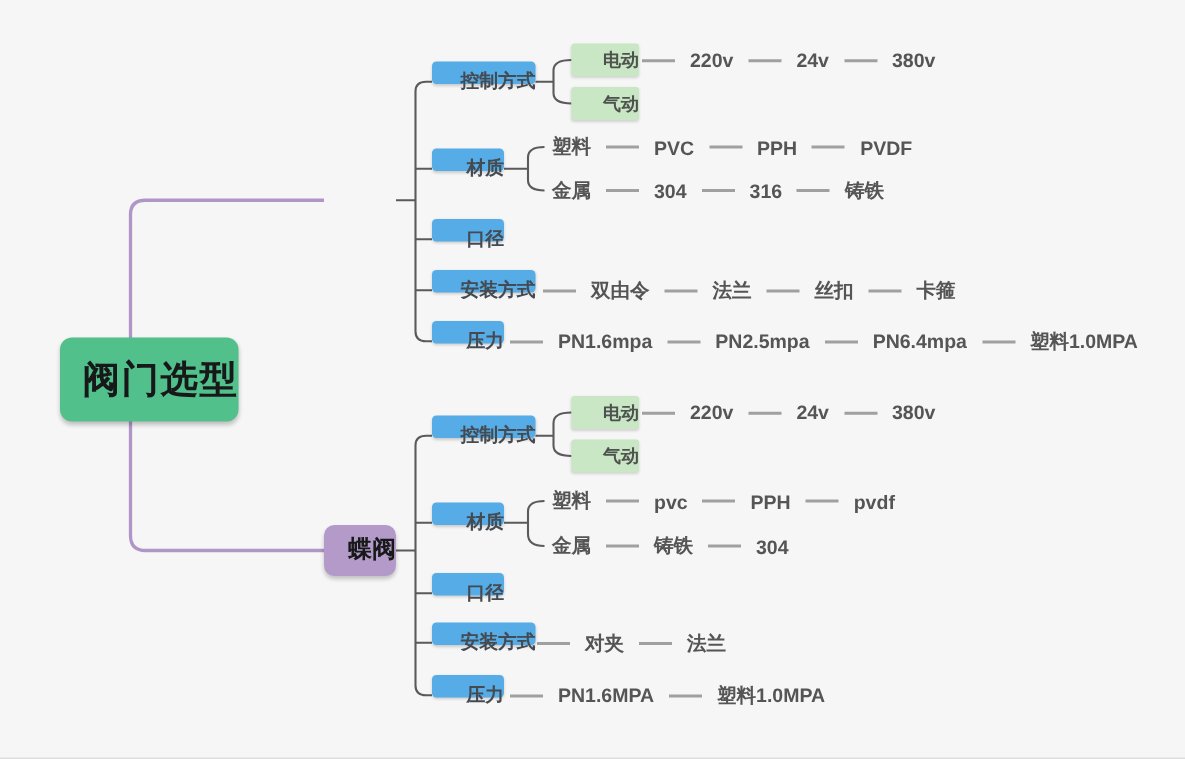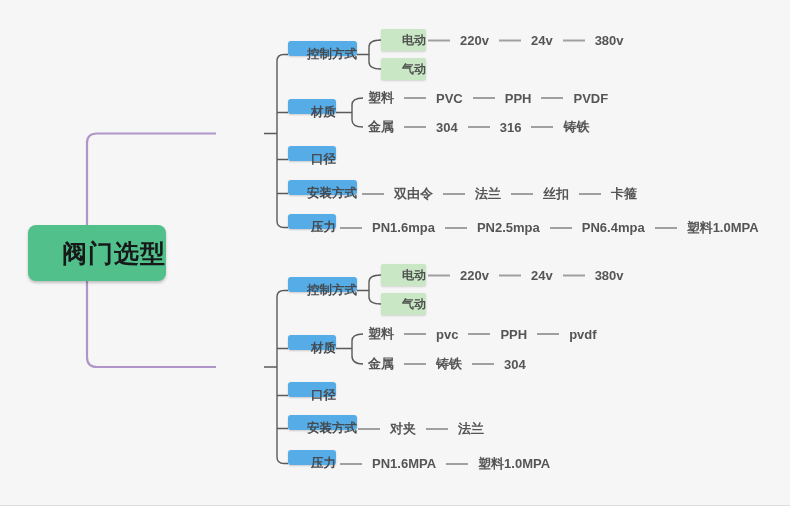--- a/index.html
+++ b/index.html
@@ -40,22 +40,23 @@
              M264 367 L277 367
              M277 367 L277 297 Q277 290.5 284 290.5 L288 290.5
              M277 367 L277 457 Q277 463.5 284 463.5 L288 463.5
              M277 348.5 L288 348.5 M277 395.5 L288 395.5 M277 428.5 L288 428.5" fill="none" stroke="var(--connector_dark)" stroke-width="1.4"></path>
     <path d="M357 54.5 L369 54.5 M381 40 Q369 40 369 47 L369 62 Q369 69 381 69
              M357 290.5 L369 290.5 M381 275 Q369 275 369 282 L369 297 Q369 304 381 304
              M336 112.5 L352 112.5 M363 98 Q352 98 352 105 L352 120 Q352 127 363 127
              M336 348.5 L352 348.5 M363 334 Q352 334 352 341 L352 356 Q352 364 363 364" fill="none" stroke="var(--connector_dark)" stroke-width="1.4"></path>
   </svg>
 
-  <div class="node root" style="left:28px;top:225px;width:138px">阀门选型</div>
+  <div class="node root" style="left:40px;top:225px;width:119px">阀门选型</div>
 
+  <div class="node branch" style="left:216px;top:350px;width:48px;height:34px;line-height:34px">蝶阀</div>
 
   <div class="node topic" style="left:288px;top:41px;width:69px">控制方式</div>
   <div class="node topic" style="left:288px;top:99px;width:48px">材质</div>
   <div class="node topic" style="left:288px;top:146px;width:48px">口径</div>
   <div class="node topic" style="left:288px;top:180px;width:69px">安装方式</div>
   <div class="node topic" style="left:288px;top:214px;width:48px">压力</div>
 
   <div class="node sub" style="left:381px;top:29px">电动</div>
   <div class="node sub" style="left:381px;top:58px">气动</div>
 

